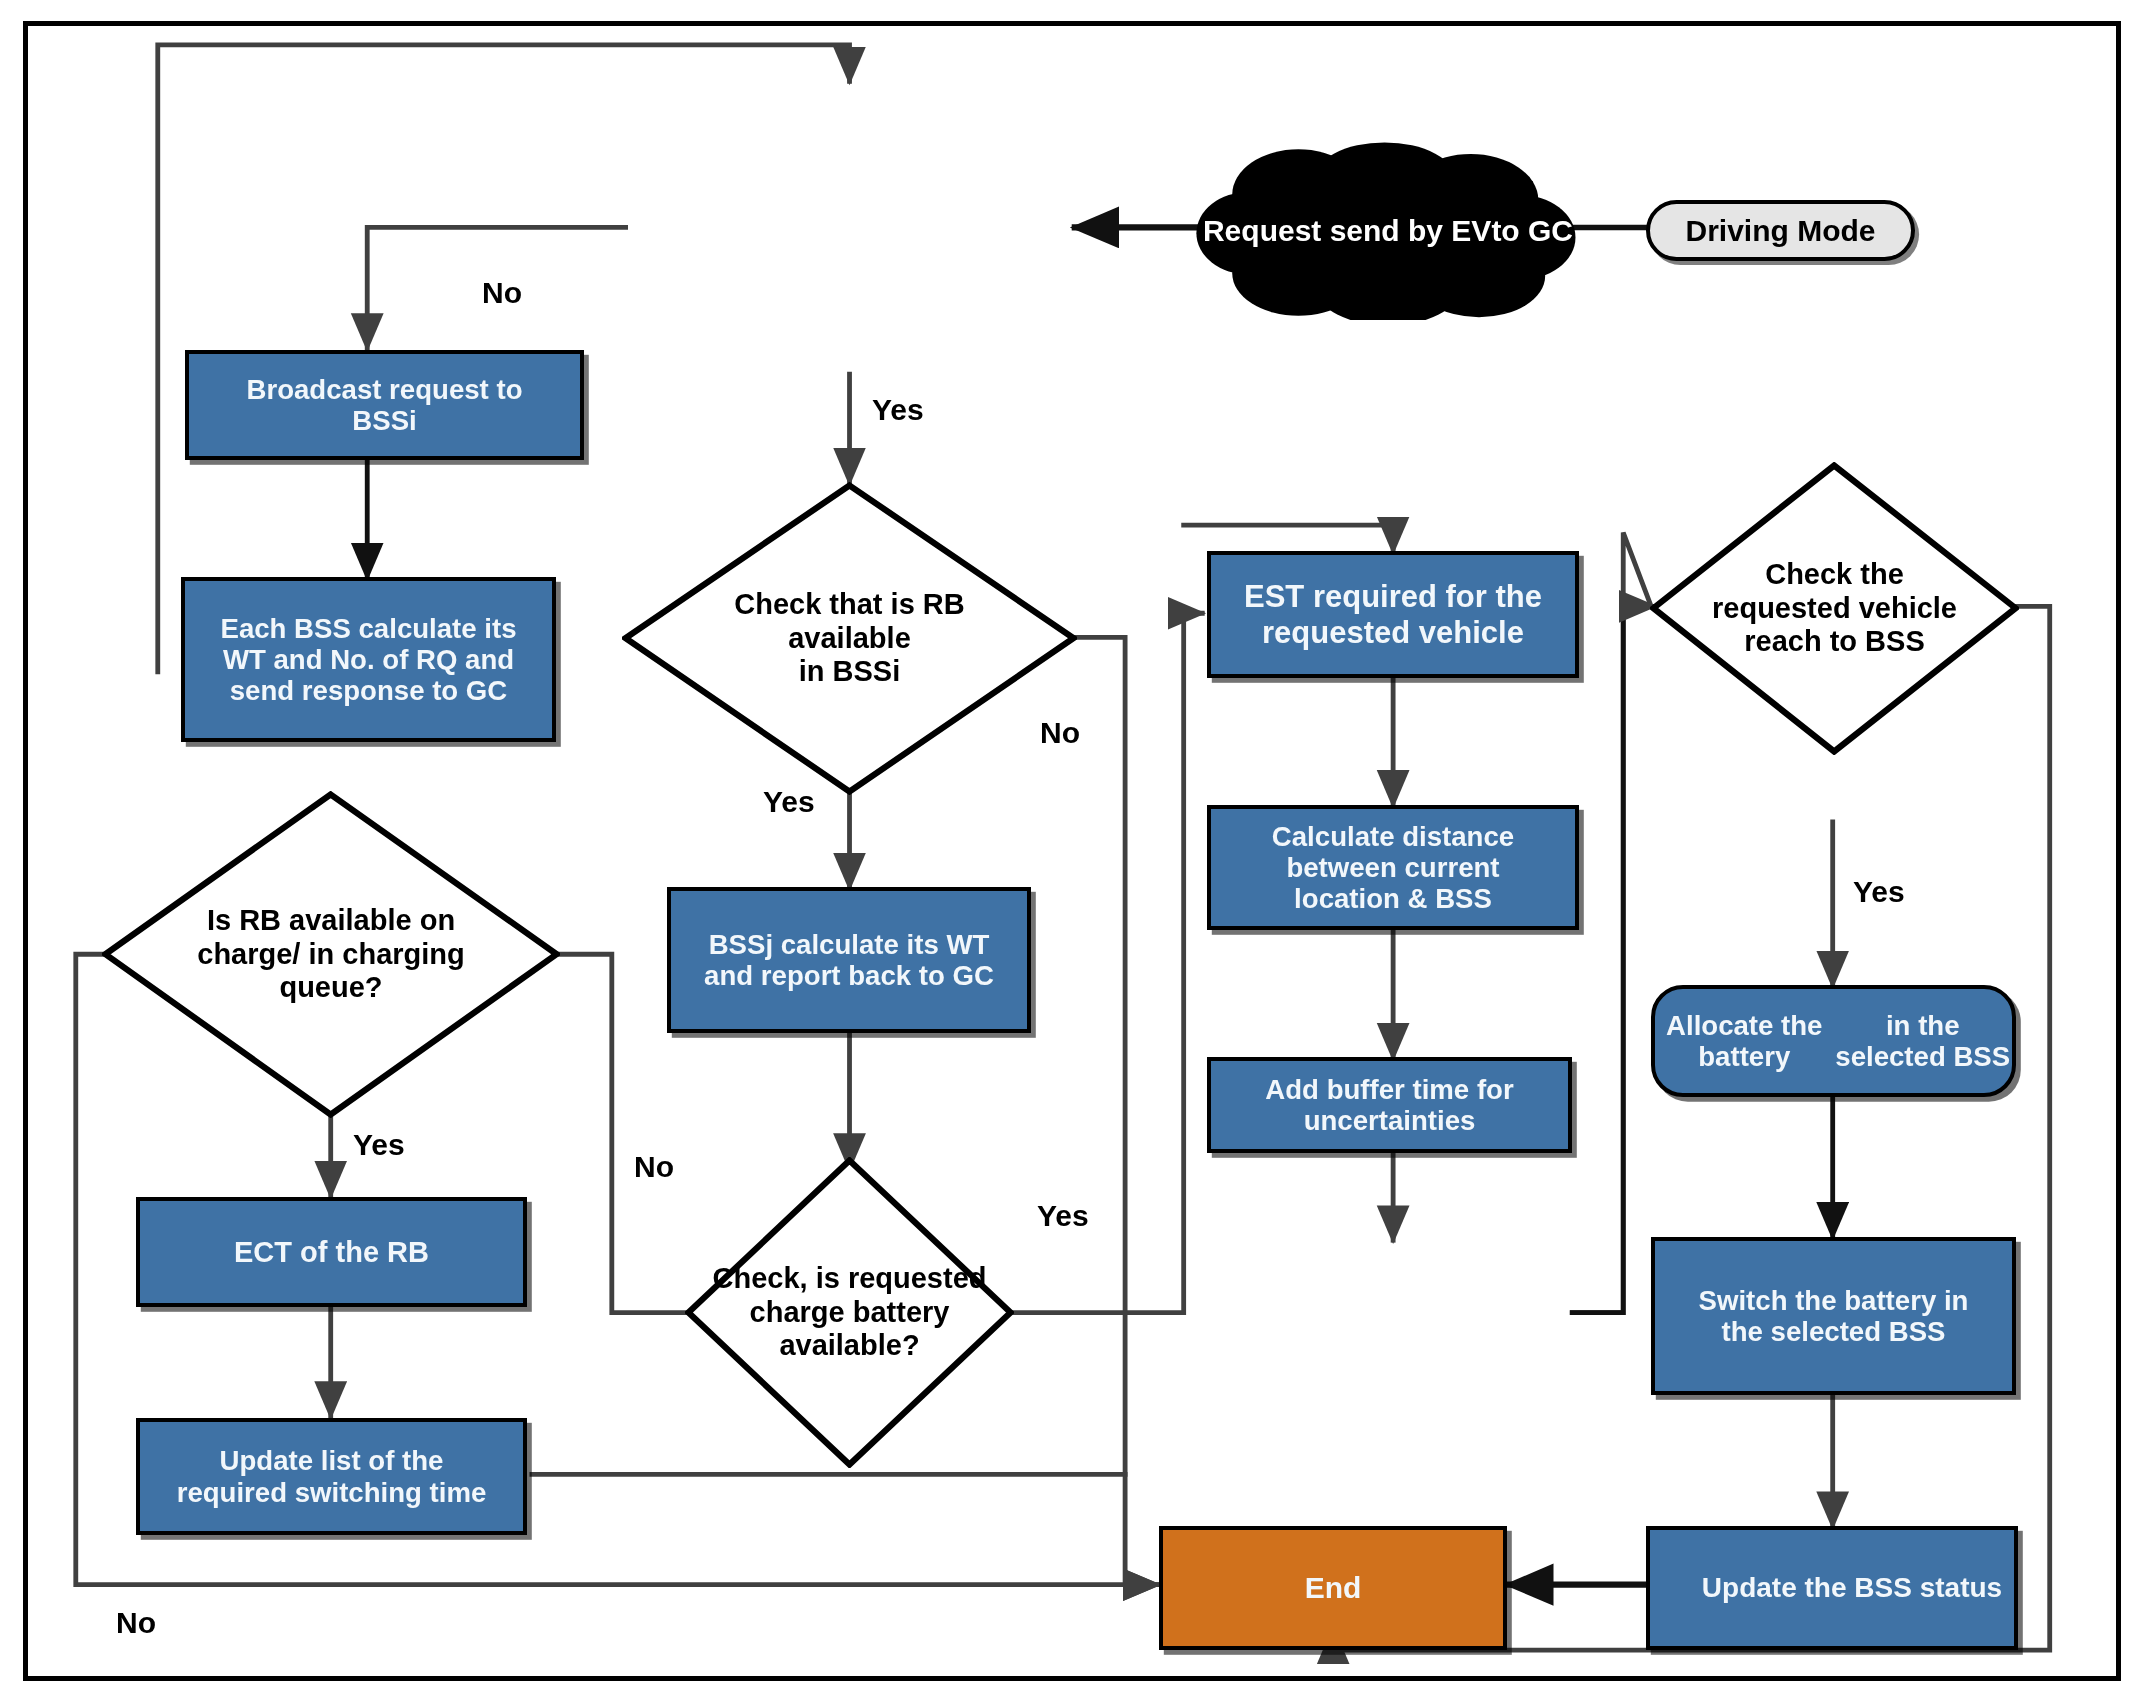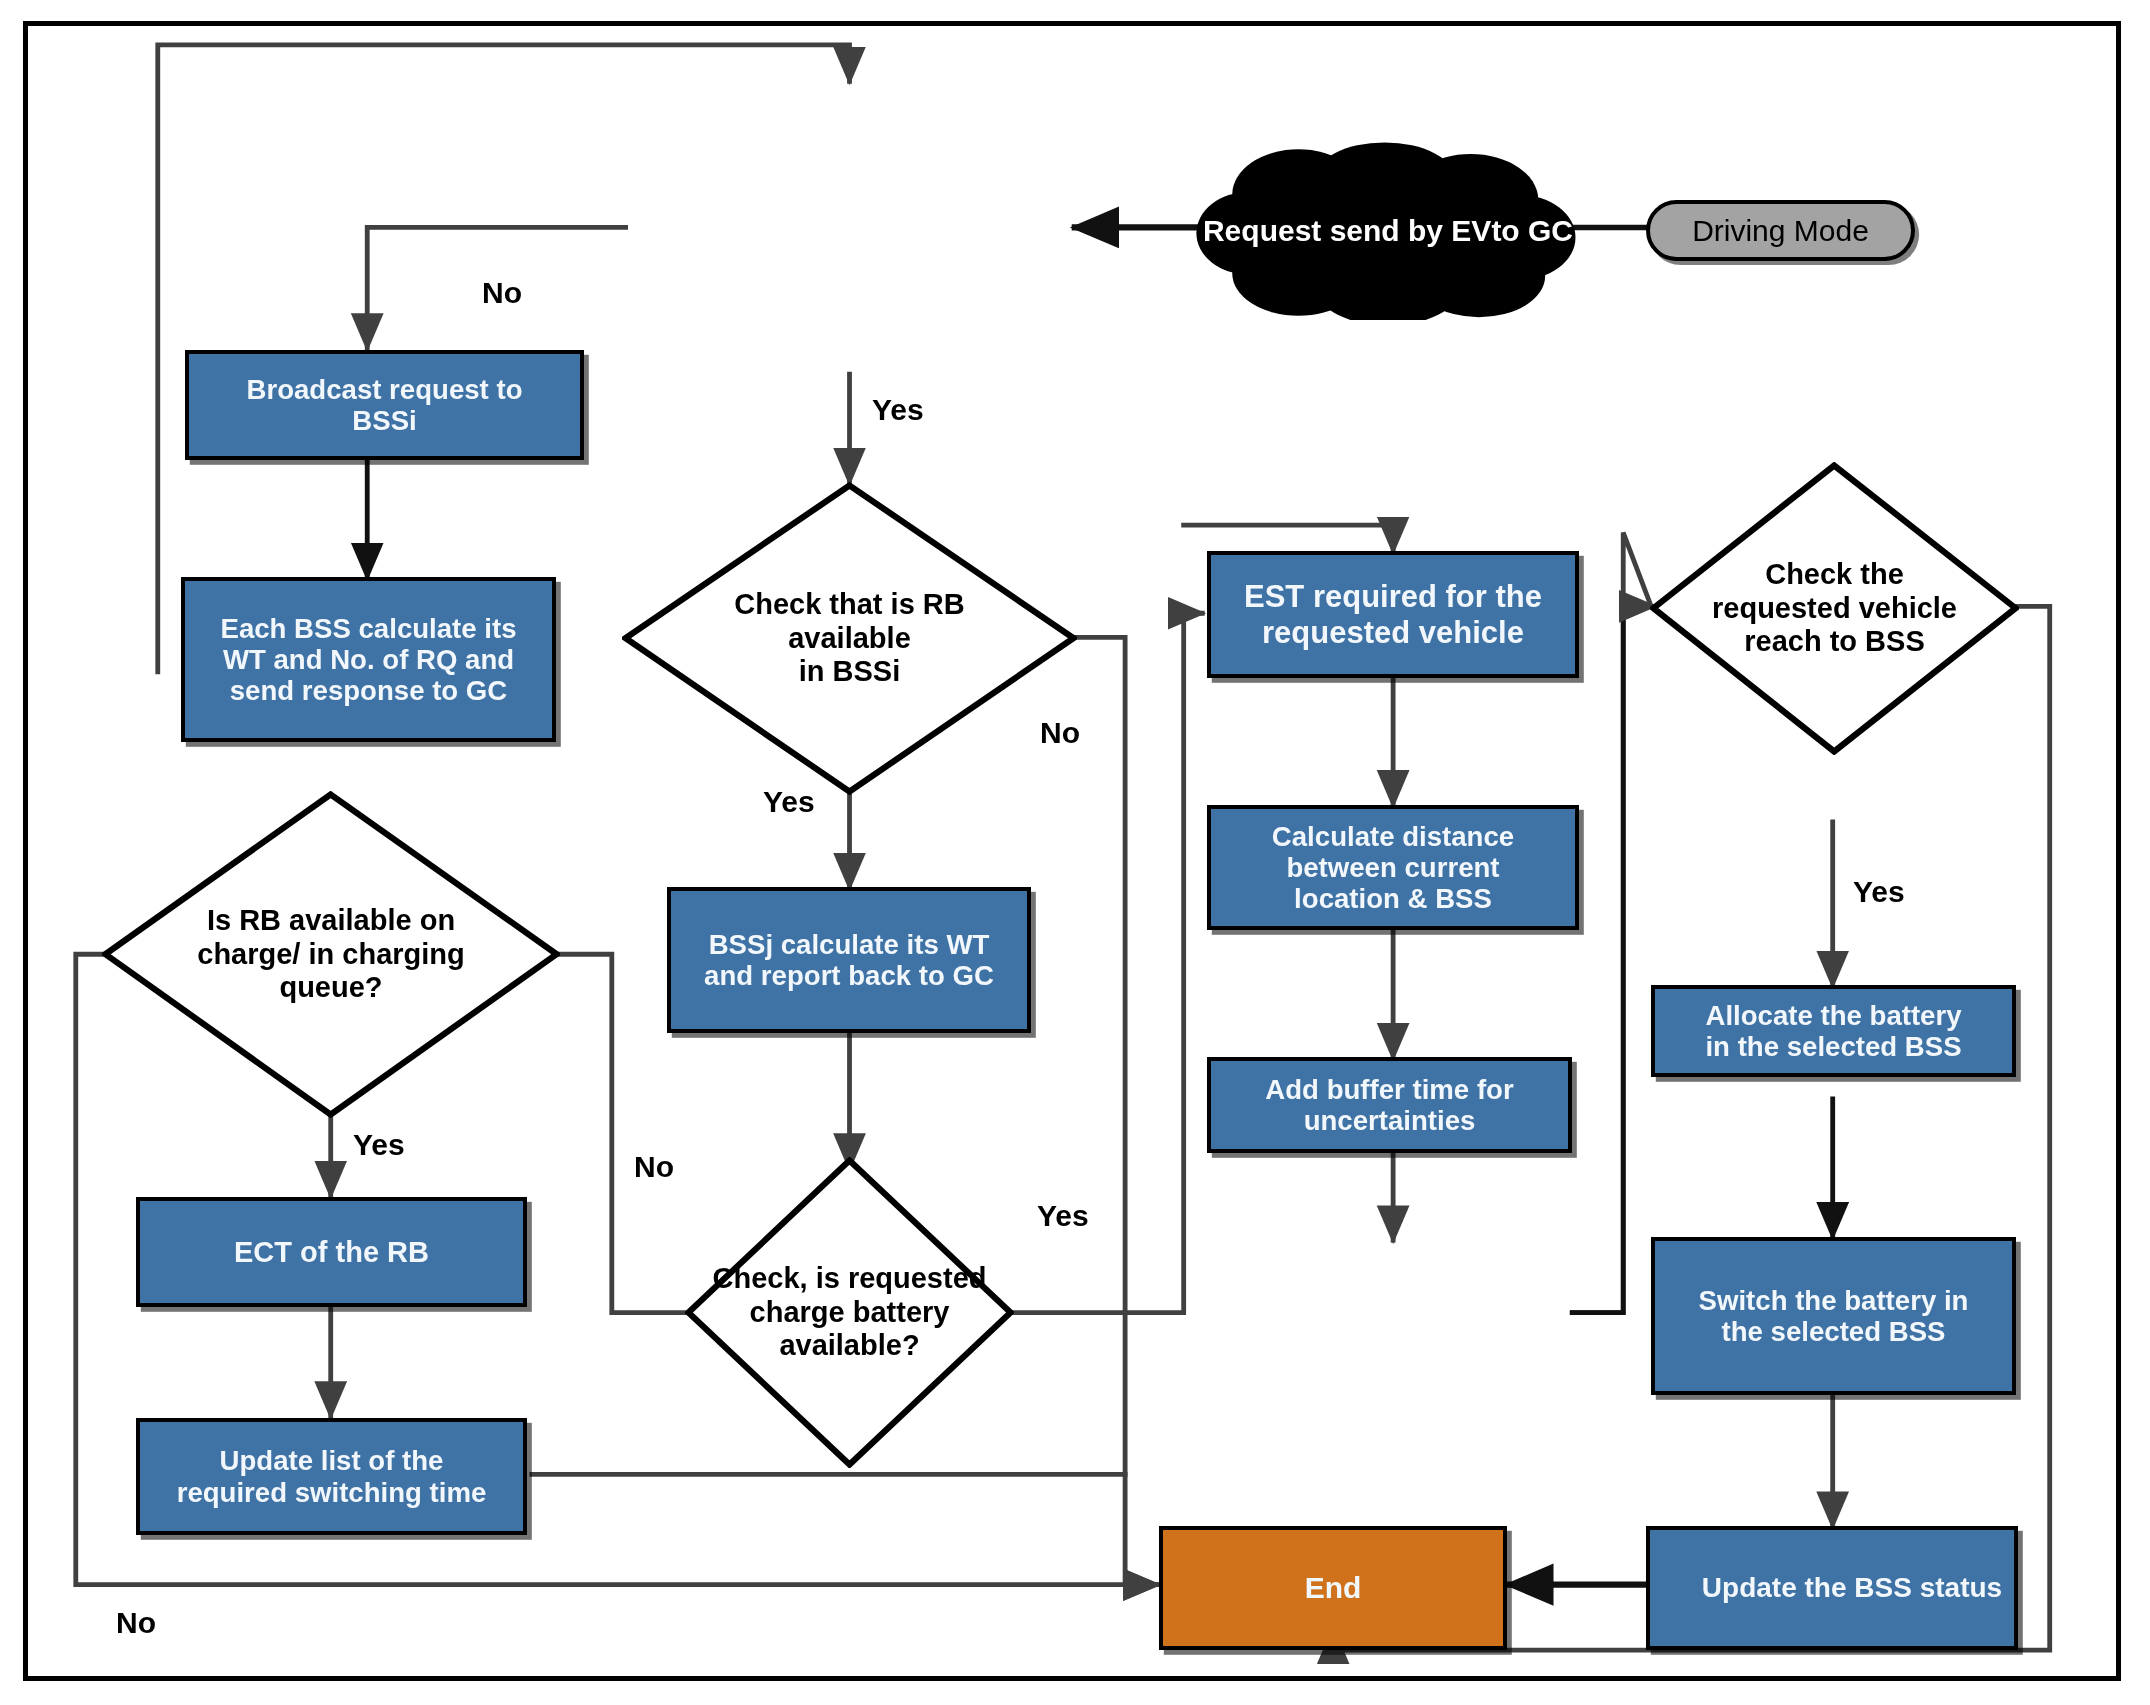--- a/index.html
+++ b/index.html
@@ -79,25 +79,25 @@
     position: absolute;
     left: 0; top: 0;
     width: 100%; height: 100%;
     z-index: 1;
   }
   .cloud .ctext {
     position: relative;
     z-index: 3;
   }
   .pill {
-    background: #a3a3a3;
+    background: #e5e5e5;
     border: 4.8px solid #000000;
     border-radius: 688px;
     color: #000000;
-    font-weight: normal;
+    font-weight: bold;
     box-shadow: 4.1px 4.1px 0 rgba(0,0,0,0.5);
   }
   .edge-label {
     position: absolute;
     color: #000000;
     font-weight: bold;
     white-space: nowrap;
   }
 </style>
 </head>
@@ -265,21 +265,21 @@
 
   <div class="node decision" style="left:1650px; top:462px; width:369px; height:293px; font-size:29px; flex-direction:column;">
     <svg class="dshape" viewBox="0 0 535 425" preserveAspectRatio="none">
       <polygon points="267,5 530,212 267,420 5,212" fill="#ffffff" stroke="#000000" stroke-width="9"></polygon>
     </svg>
     <div class="dtext">Check the</div>
     <div class="dtext">requested vehicle</div>
     <div class="dtext">reach to BSS</div>
   </div>
 
-  <div class="node proc" style="left:1651px; top:985px; width:365px; height:92px; font-size:27.6px; flex-direction:column;">
+  <div class="node proc" style="left:1651px; top:985px; width:365px; height:112px; font-size:27.6px; flex-direction:row;border-radius:32px;">
     <div>Allocate the battery</div>
     <div>in the selected BSS</div>
   </div>
 
   <div class="node proc" style="left:1651px; top:1237px; width:365px; height:158px; font-size:27.6px; flex-direction:column;">
     <div>Switch the battery in</div>
     <div>the selected BSS</div>
   </div>
 
   <div class="node proc" style="left:1646px; top:1526px; width:372px; height:124px; font-size:28px;padding-left:40px;">

